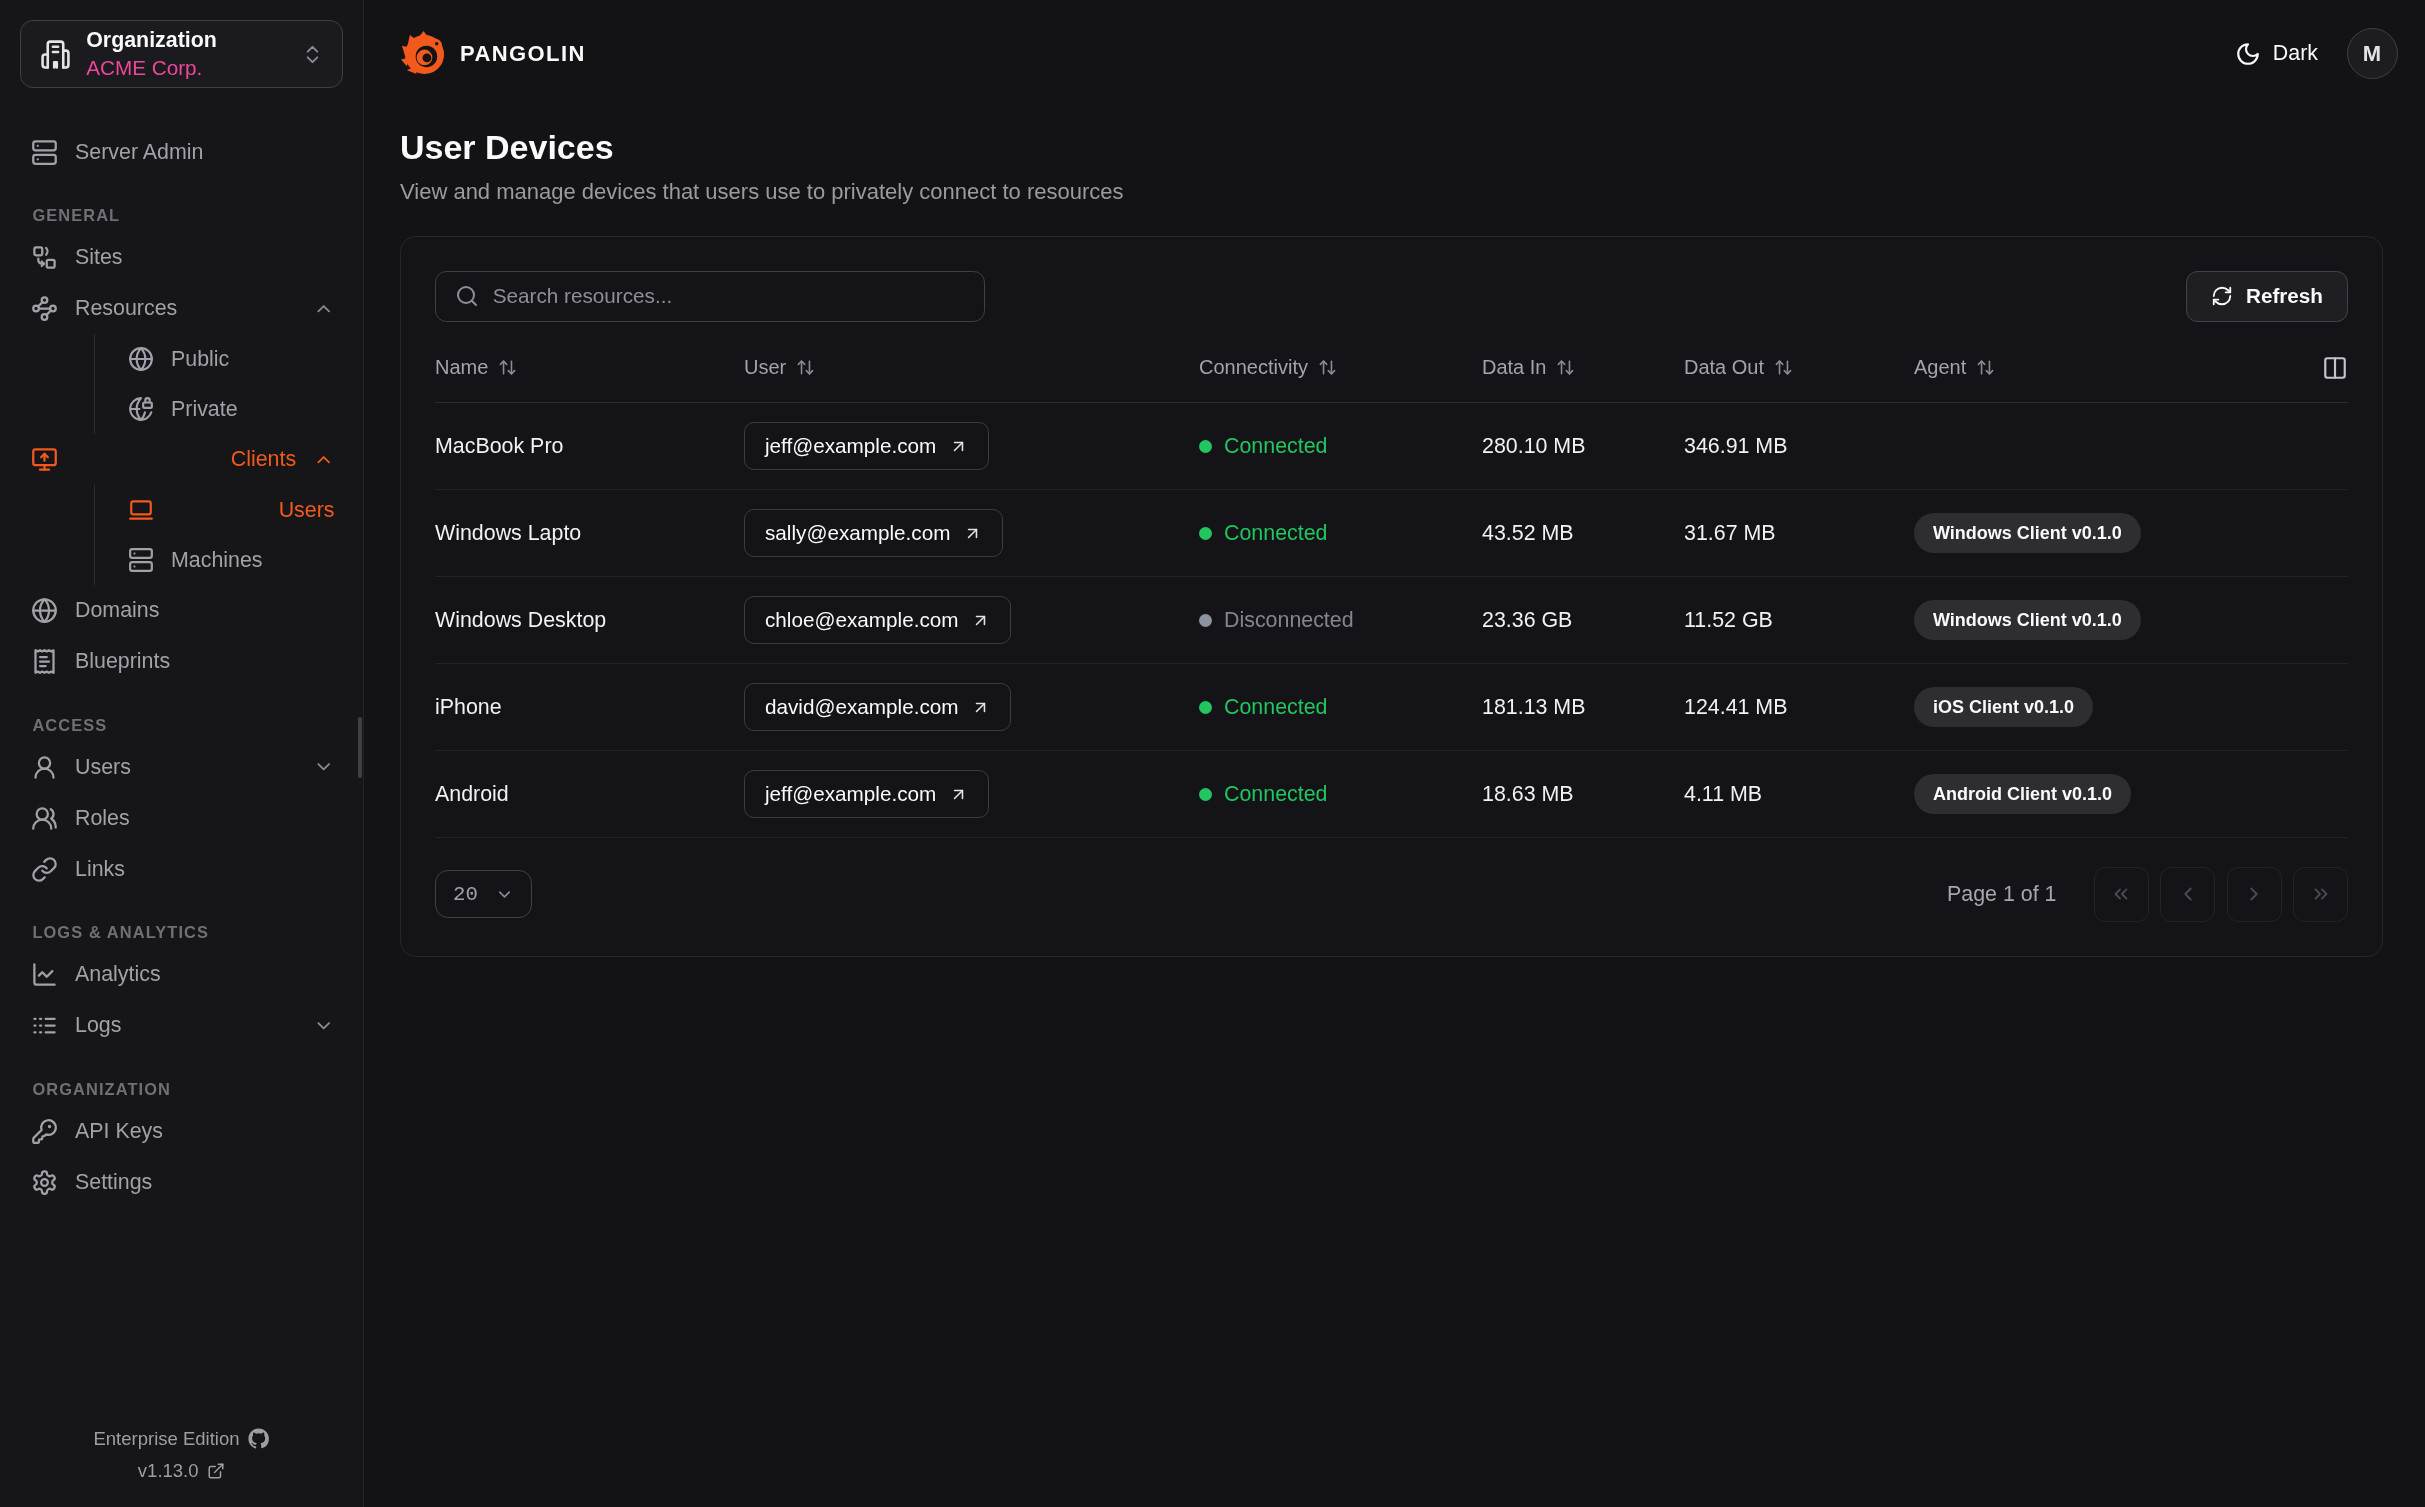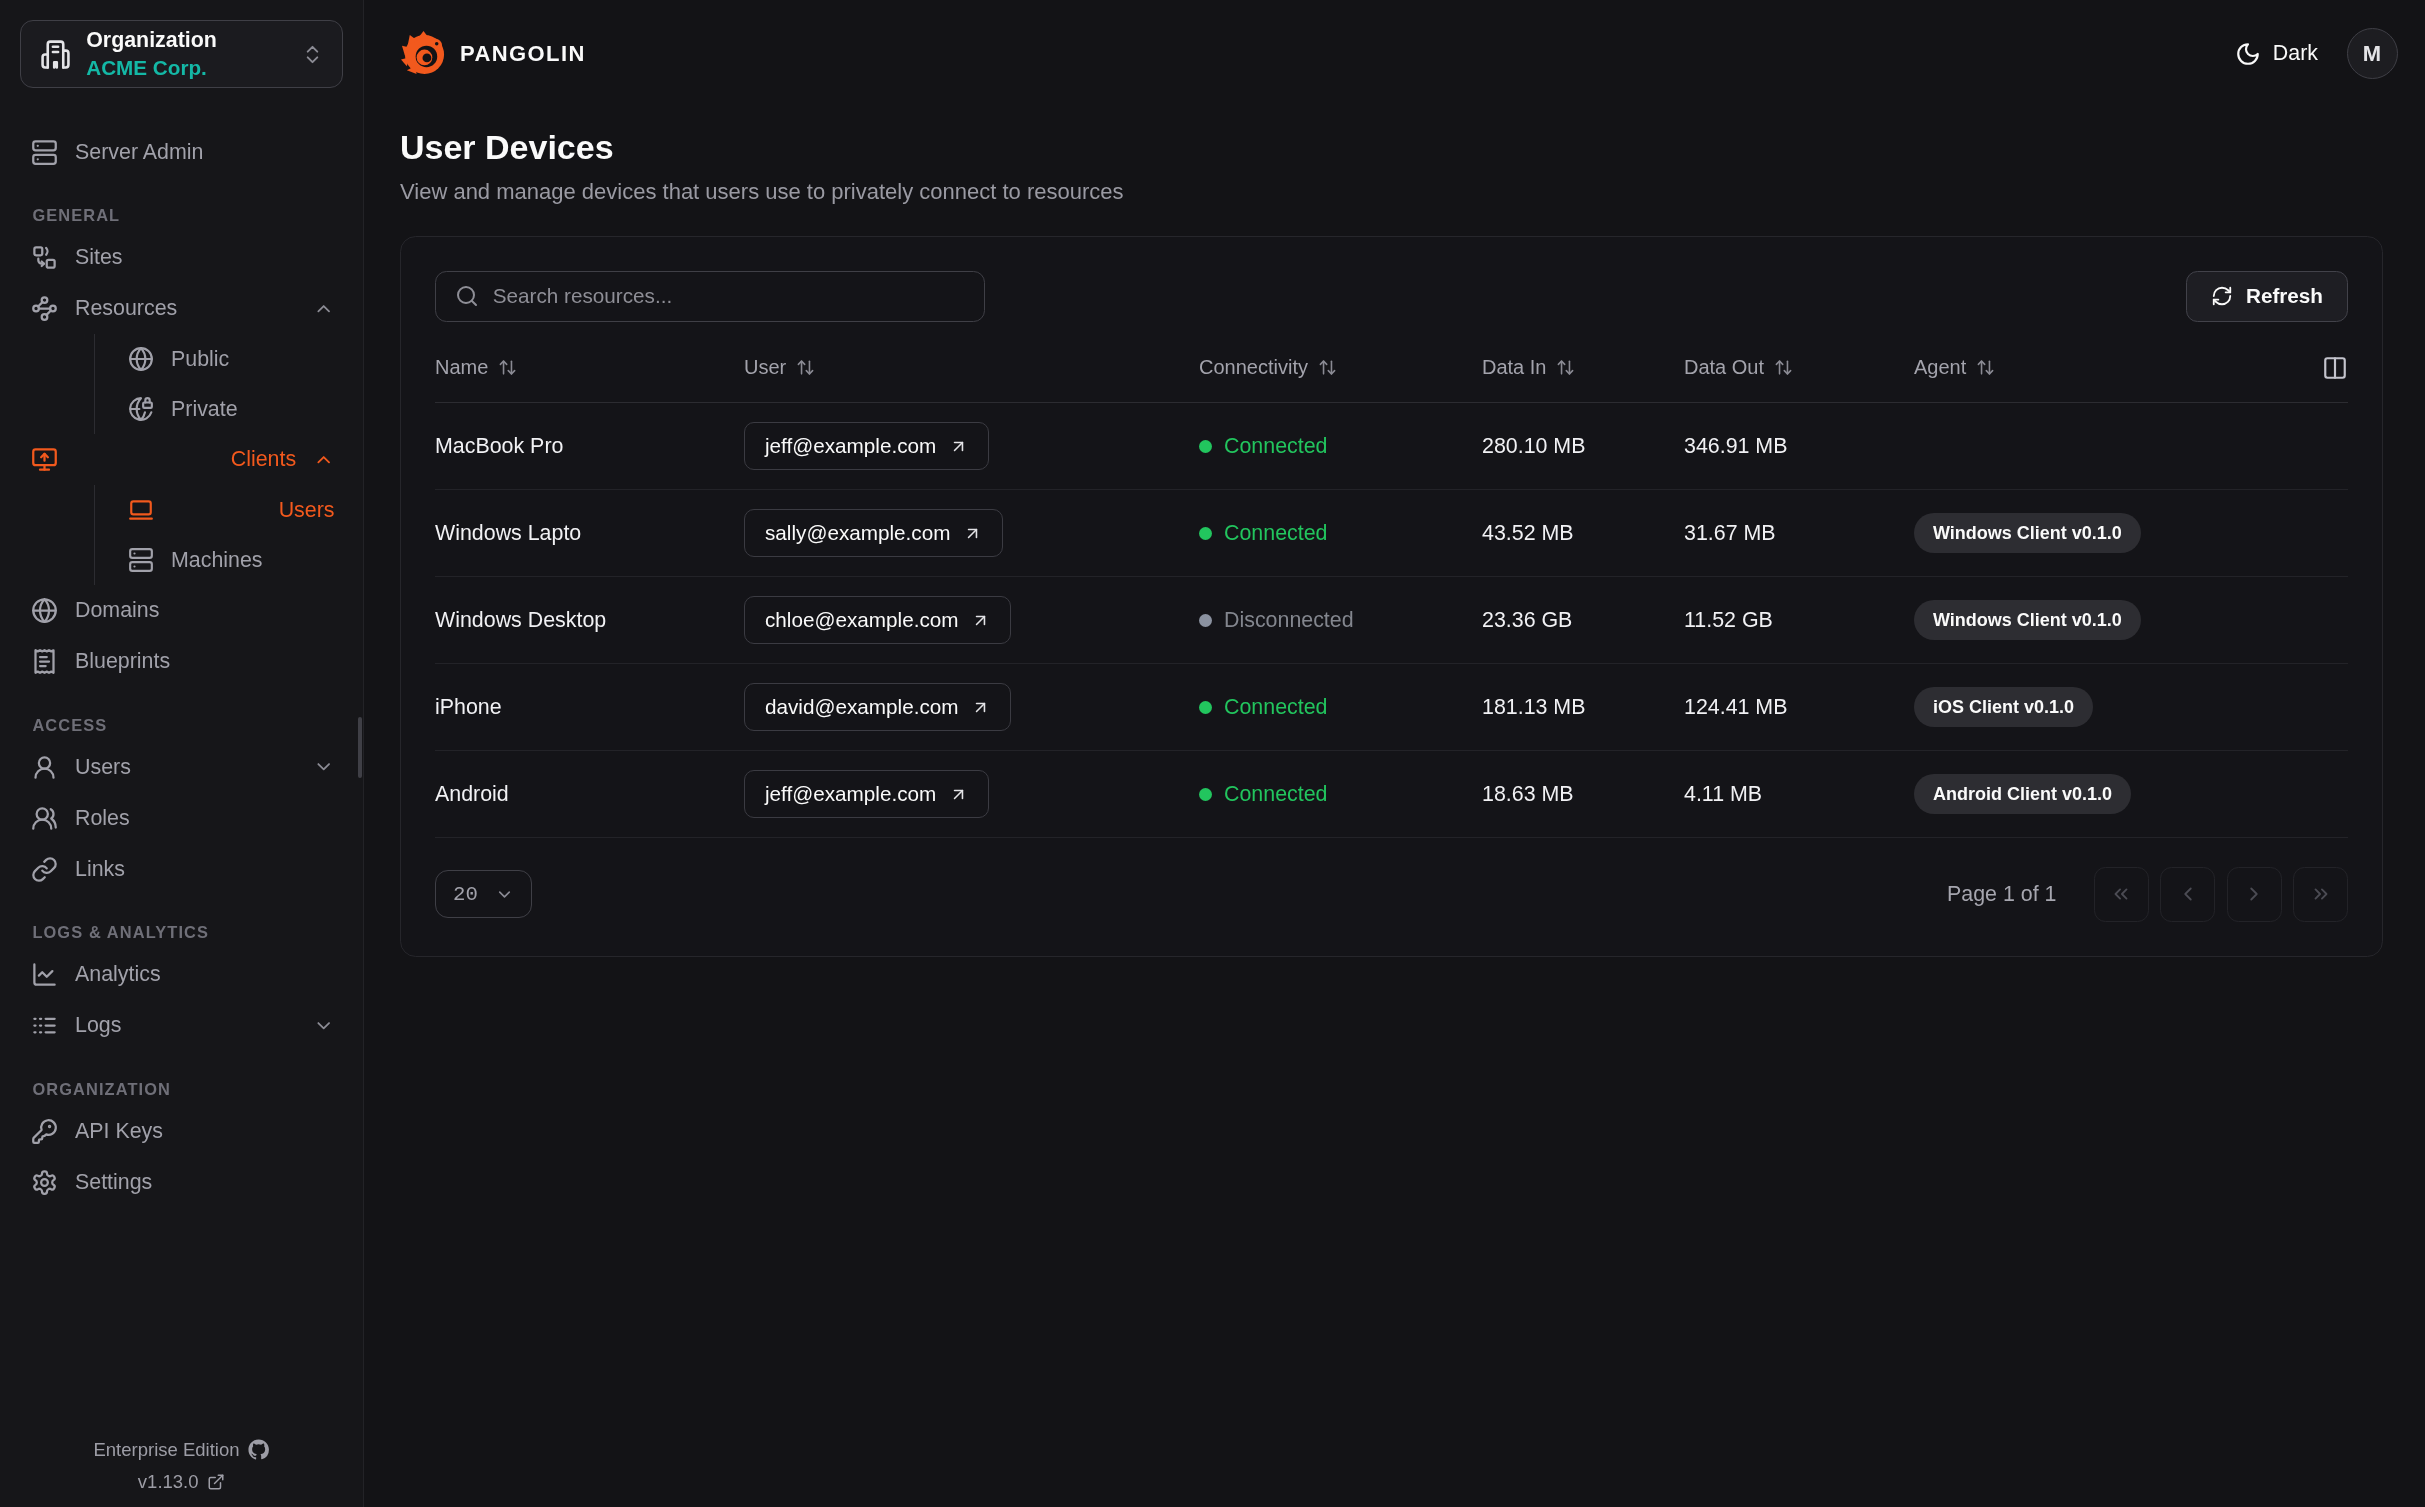--- a/index.html
+++ b/index.html
@@ -19,21 +19,21 @@
     position:relative;
   }
   .org-box {
     margin:20px; height:68px; border:0.7px solid #3f3f46; background:#1b1b1f;
     border-radius:13px; display:flex; align-items:center; gap:15.7px;
     padding:0 18.5px; cursor:pointer;
   }
   .org-box .i { width:31px; height:31px; color:#e4e4e7; }
   .org-texts { flex:1; display:flex; flex-direction:column; gap:2.9px; }
   .org-label { font-size:21.4px; font-weight:700; color:#fafafa; }
-  .org-value { font-size:20.7px; color:#14b8a6;font-weight:bold; }
+  .org-value { font-size:20.7px; color:#ec4899; }
   .org-box .updown { width:23px; height:23px; color:#8b8b94; }
 
   nav { flex:1; padding:18.5px 28.5px 0 31px; overflow:hidden; }
   .nav-item {
     display:flex; align-items:center; gap:17px; height:51px;
     color:#a1a1aa; font-size:21.4px; cursor:pointer; border-radius:8.6px;
   }
   .nav-item .i { width:27px; height:27px; }
   .nav-item .lbl { flex:1; }
   .nav-item .chev { width:21.4px; height:21.4px; color:#8b8b94; }
@@ -43,21 +43,21 @@
     margin:28.5px 0 7.1px 1.4px; font-size:16.4px; font-weight:700;
     letter-spacing:1.1px; color:#6f6f78;
   }
   .subgroup {
     margin-left:63px; border-left:1.4px solid #2c2c31; padding-left:33px;
   }
   .subgroup .nav-item { height:50px; }
   .subgroup .nav-item .i { width:26px; height:26px; }
 
   .sidebar-footer {
-    padding:0 0 14px 0; display:flex; flex-direction:column; gap:10px;
+    padding:0 0 25px 0; display:flex; flex-direction:column; gap:10px;
     align-items:center; font-size:18.5px; color:#9d9da6;
   }
   .sidebar-footer .line { display:flex; align-items:center; gap:8.6px; cursor:pointer; }
   .sidebar-footer .i { width:21.4px; height:21.4px; }
   .sidebar-footer .line.version .i { width:18px; height:18px; }
   .scroll-thumb {
     position:absolute; right:1.4px; top:717px; width:3.6px; height:61px;
     background:#3f3f46; border-radius:2.1px;
   }
 

